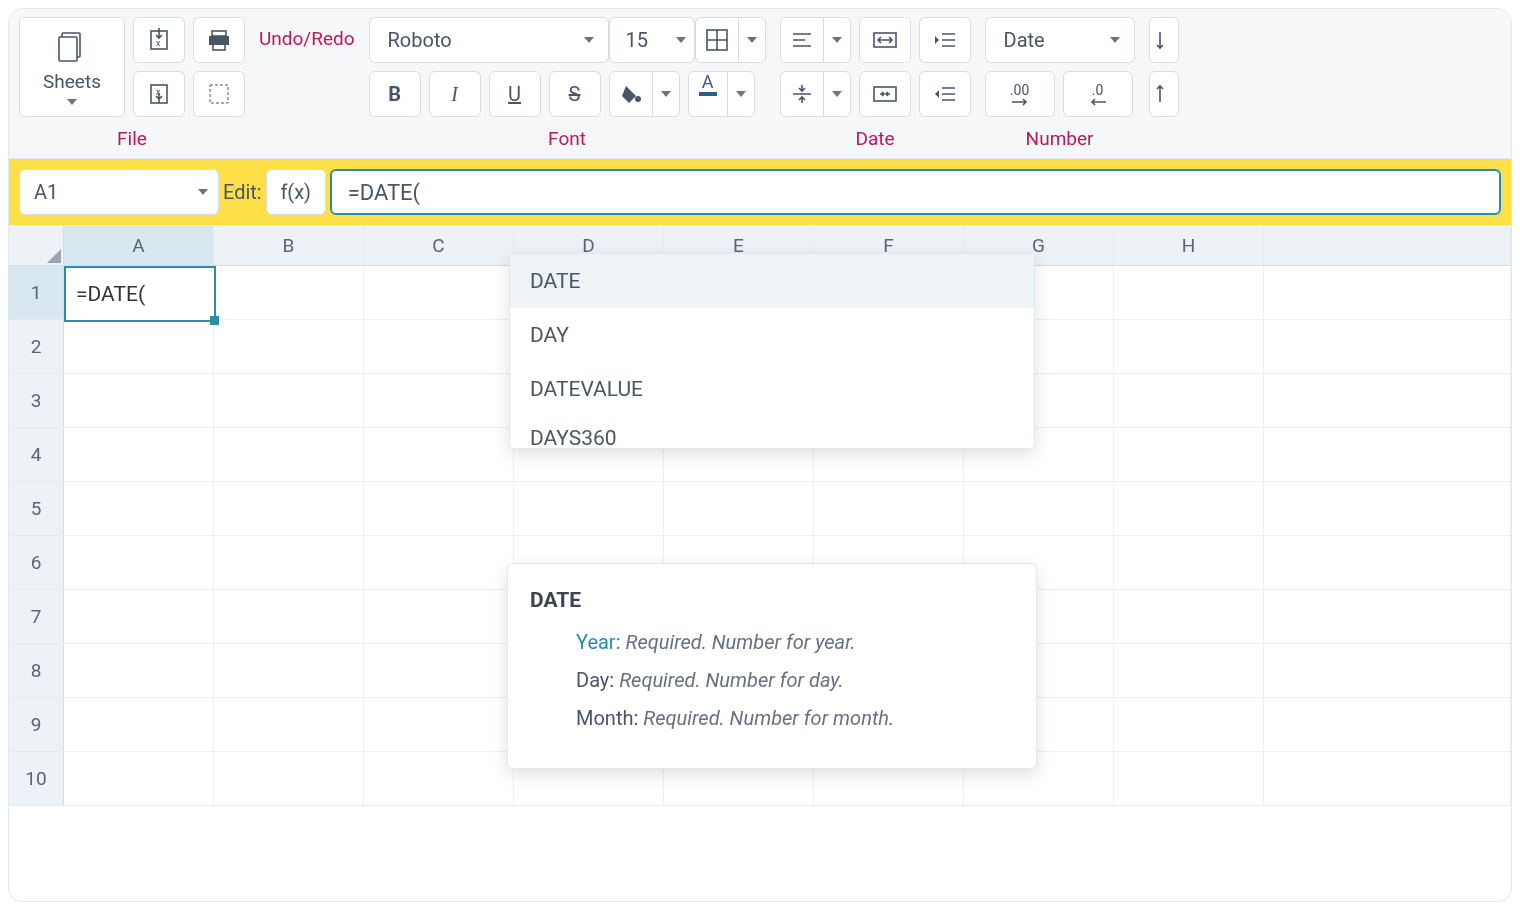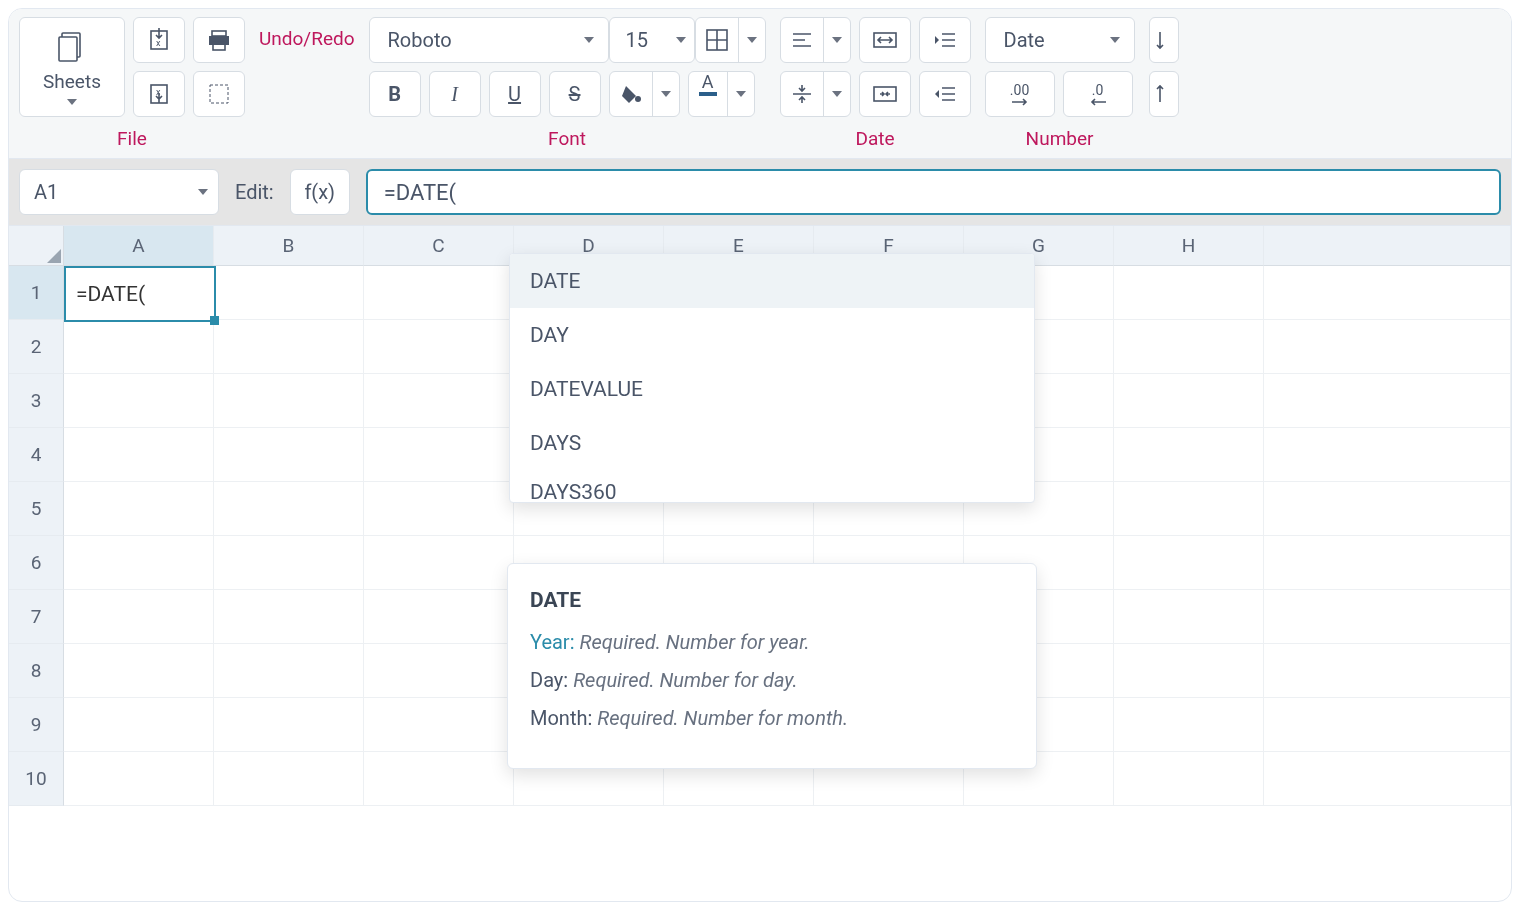--- a/index.html
+++ b/index.html
@@ -81,22 +81,22 @@
 .split-btn { display:flex; align-items:center; }
 .split-main { padding: 0 10px; display:flex; align-items:center; height:100%; }
 .ico { stroke: #4a5568; fill: none; stroke-width: 1.6; }
 .ico-fill { fill:#4a5568; }
 
 
 .fbar {
   display: flex;
   align-items: center;
   padding: 10px 10px;
-  gap: 16px;
-  background: #e5e5e5;
+  gap: 4px;
+  background: #fde047;
   border-bottom: 1px solid #e2e8f0;
 }
 .namebox {
   width: 200px; height: 46px;
   background: #fff; border:1px solid #d7dde3; border-radius:6px;
   display:flex; align-items:center; justify-content:space-between;
   padding: 0 10px 0 14px; font-size: 20px; color:#4a5568;
 }
 .edit-label { font-size: 20px; color:#4a5568; }
 .fx-btn { width:60px; height:46px; background:#fff; border:1px solid #d7dde3; border-radius:6px;
@@ -141,21 +141,21 @@
 .dropdown-item.sel { background:#eef3f6; }
 .dropdown-item.partial { height:32px; padding-top:10px; overflow:hidden;}
 
 .tooltip {
   position:absolute; left:498px; top:554px; width:530px; background:#fff;
   border:1px solid #e2e8f0; border-radius:6px; box-shadow:0 6px 18px rgba(0,0,0,0.12);
   padding: 24px 22px;
 }
 .tooltip h4 { font-size:21px; font-weight:700; color:#3a4554; margin-bottom:18px;}
 .tparam { font-size:20px; color:#4a5568; margin-bottom:14px;}
-.tparam .pn { color:#4a5568;}
+.tparam .pn { color:#4a5568;margin-left:46px;}
 .tparam .pn.hl { color:#2b8caa;}
 .tparam .pd { font-style:italic; color:#687180;}
 </style>
 </head>
 <body>
 
 <div class="app-frame">
 
 <div class="ribbon">
 
@@ -542,21 +542,20 @@
   <div class="selcell">
     <span>=DATE(</span>
     <div class="selhandle"></div>
   </div>
 </div>
 
 <div class="dropdown">
   <div class="dropdown-item sel">DATE</div>
   <div class="dropdown-item">DAY</div>
   <div class="dropdown-item">DATEVALUE</div>
-  <div class="dropdown-item">DAYS</div>
   <div class="dropdown-item partial">DAYS360</div>
 </div>
 
 <div class="tooltip">
   <h4>DATE</h4>
   <div class="tparam">
     <span class="pn hl">Year:</span>
     <span class="pd">Required. Number for year.</span>
   </div>
   <div class="tparam">

